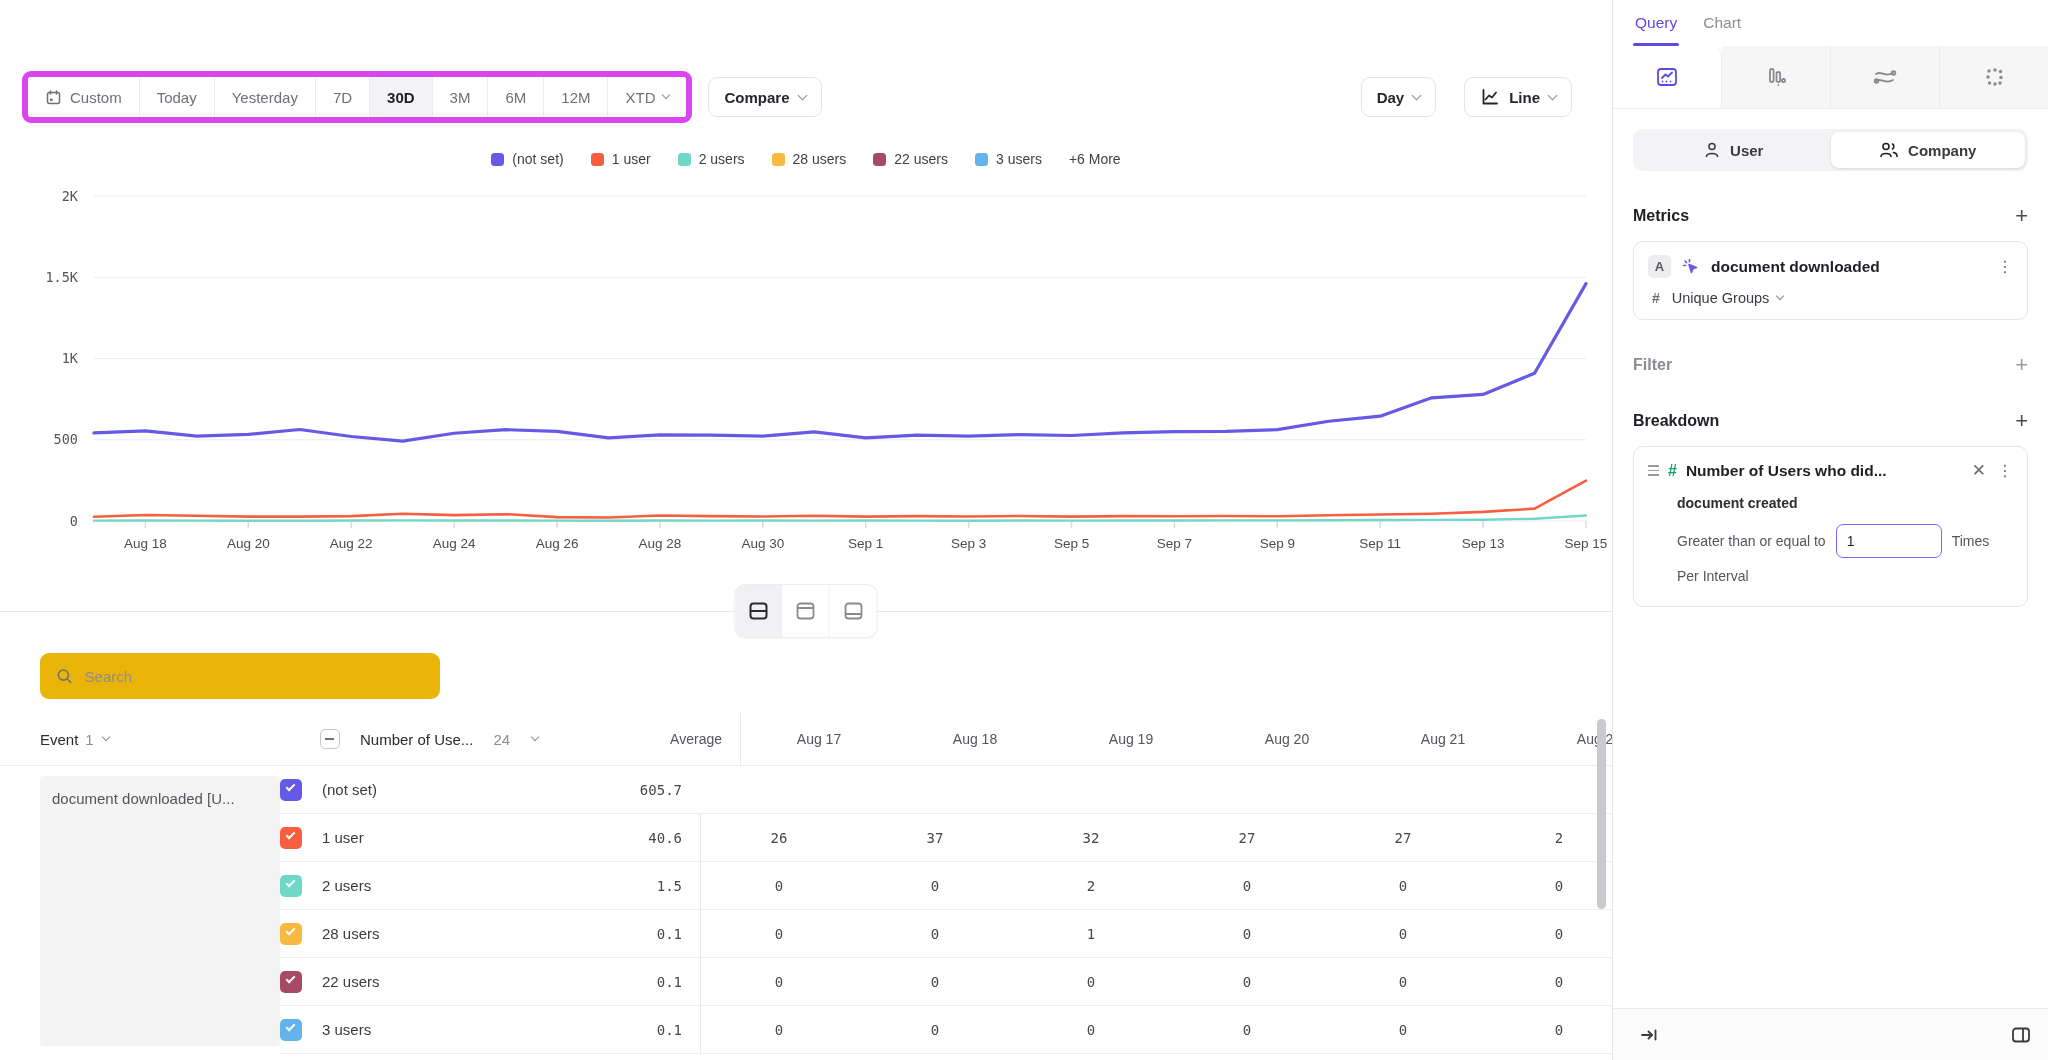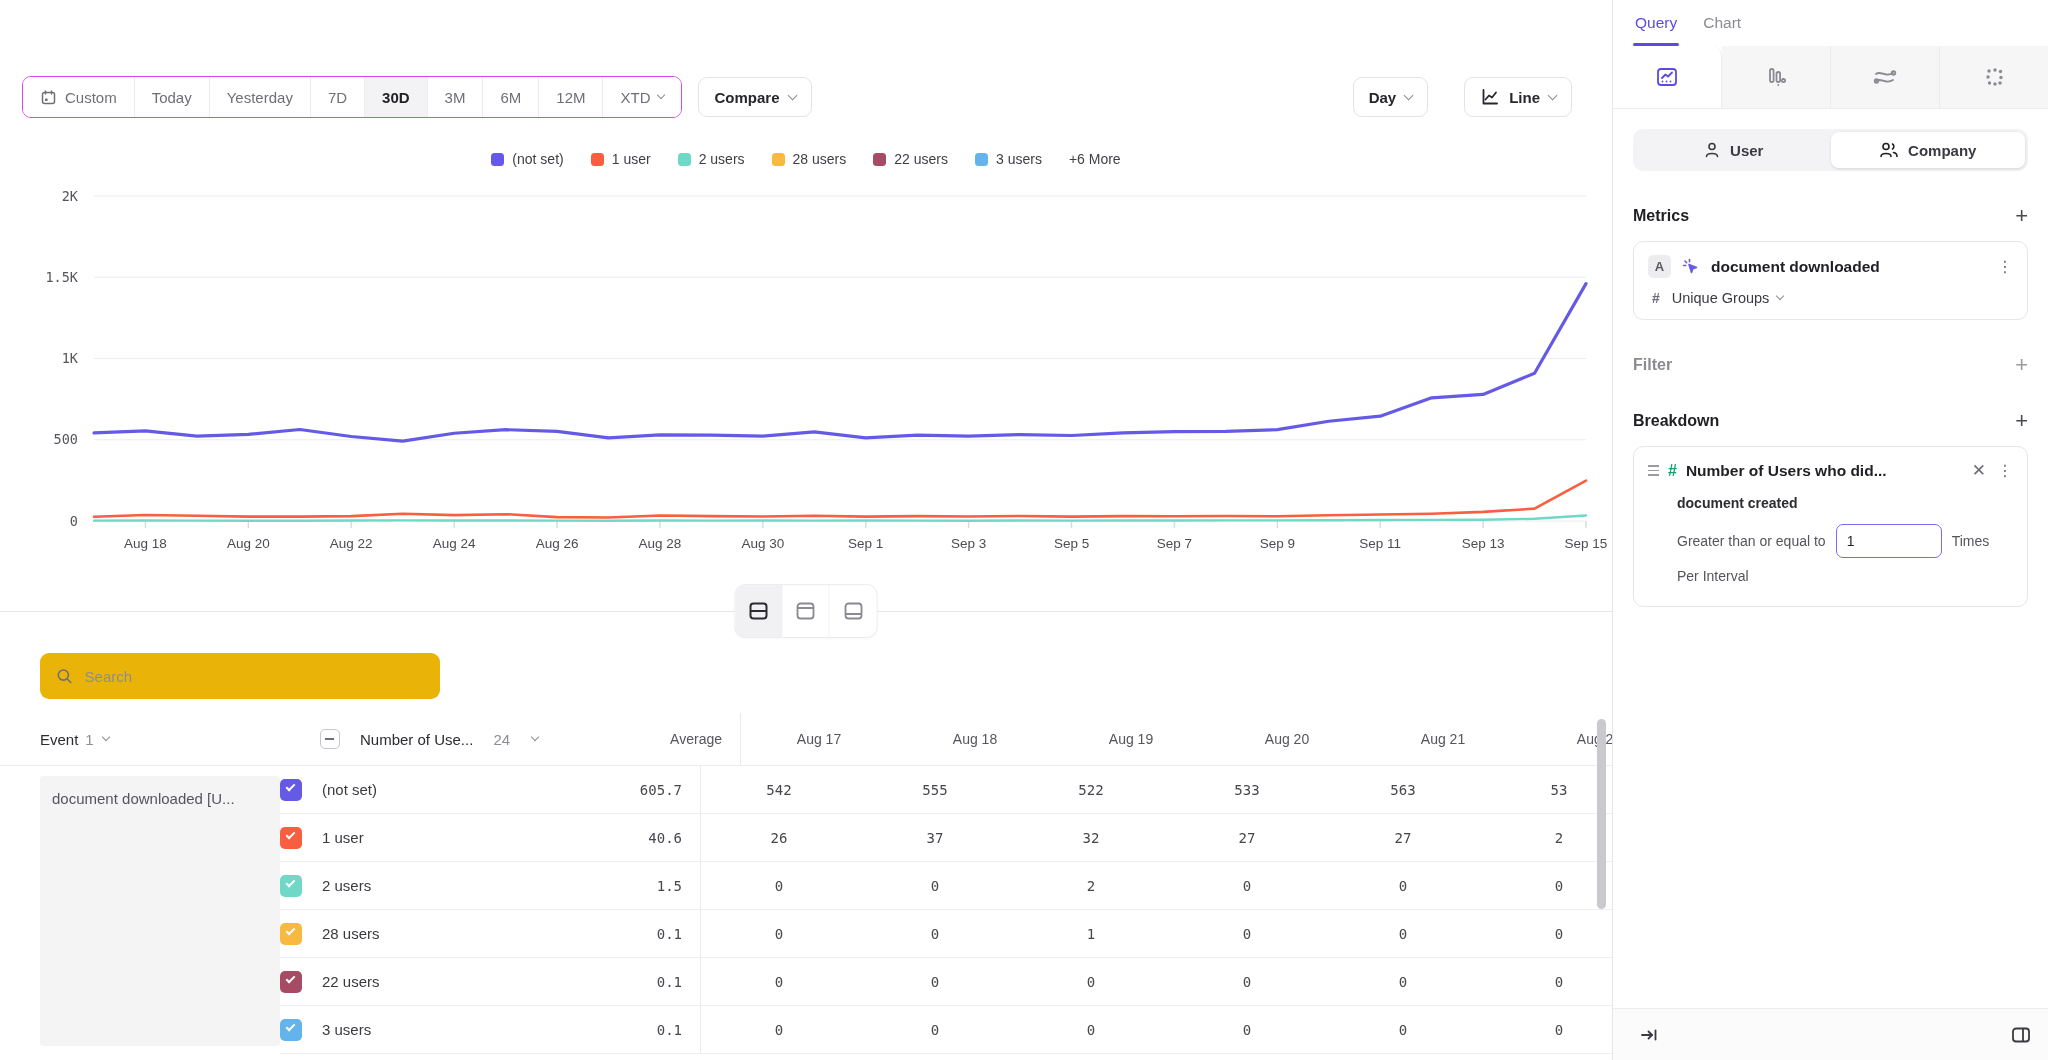--- a/index.html
+++ b/index.html
@@ -2,21 +2,21 @@
 <html><head>
 <meta charset="utf-8">
 <style>
   * { margin:0; padding:0; box-sizing:border-box; }
   body { width:2048px; height:1060px; background:#fff; font-family:"Liberation Sans", sans-serif; color:#2b2b30; overflow:hidden; }
   .app { display:flex; width:2048px; height:1060px; }
   .main { width:1612px; position:relative; }
 
   
   .toolbar { display:flex; align-items:center; padding:0 22px; margin-top:76px; height:42px; }
-  .range-group { display:flex; border:1px solid #d946ef; border-radius:9px; overflow:hidden; background:#fff;justify-content:center; }
+  .range-group { display:flex; border:6px solid #d946ef; border-radius:9px; overflow:hidden; background:#fff;justify-content:center; }
   .range-btn { display:flex; align-items:center; gap:8px; padding:0 17px; height:40px; background:#fff; border:none; border-right:1px solid #ececef; font-family:"Liberation Sans",sans-serif; font-size:15px; color:#6f6f77; cursor:pointer; white-space:nowrap; }
   .range-btn:last-child { border-right:none; }
   .range-btn.active { background:#f3f3f5; color:#1f1f24; font-weight:700; }
   .btn { display:inline-flex; align-items:center; gap:9px; height:40px; padding:0 15px; border:1px solid #e4e4e8; border-radius:9px; background:#fff; font-family:"Liberation Sans",sans-serif; font-size:15px; color:#26262b; font-weight:600; cursor:pointer; white-space:nowrap; }
   .compare-btn { margin-left:16px; }
   .toolbar-spacer { flex:1; }
   .chev { display:inline-block; width:7px; height:7px; border-right:1.7px solid currentColor; border-bottom:1.7px solid currentColor; transform:rotate(45deg); margin-top:-4px; }
   .chev.small { width:6px; height:6px; }
   .muted-chev { color:#8c8c93; }
 
@@ -164,21 +164,21 @@
           <button class="range-btn">
             <span>XTD</span>
             <span class="chev small muted-chev"></span>
           </button>
         </div>
       <button class="btn compare-btn">
         <span>Compare</span>
         <span class="chev muted-chev"></span>
       </button>
       <div class="toolbar-spacer"></div>
-      <button class="btn" style="margin-right:36px;">
+      <button class="btn" style="margin-right:28px;">
         <span>Day</span>
         <span class="chev muted-chev"></span>
       </button>
       <button class="btn" style="margin-right:18px;">
         <svg class="ic" width="20" height="20" viewBox="0 0 20 20" fill="none" stroke="#26262b" stroke-width="1.8" stroke-linecap="round" stroke-linejoin="round">
           <path d="M3.5 3 v13.5 h13.5"></path>
             <polyline points="5.5,12.5 9,8.5 12,10.5 16,5.5"></polyline>
         </svg>
         <span>Line</span>
         <span class="chev muted-chev"></span>
@@ -325,28 +325,20 @@
         </div>
         <div class="rows-col" id="rowsCol">
             <div class="t-row">
               <div class="col-series">
                 <span class="cbox" style="background:#655ae6">
                   <span class="tick"></span>
                 </span>
                 <span class="row-label">(not set)</span>
               </div>
               <div class="col-avg">605.7</div>
-              <div class="cols-dates">
-                <div class="date-cell">542</div>
-                <div class="date-cell">555</div>
-                <div class="date-cell">522</div>
-                <div class="date-cell">533</div>
-                <div class="date-cell">563</div>
-                <div class="date-cell">53</div>
-              </div>
             </div>
             <div class="t-row">
               <div class="col-series">
                 <span class="cbox" style="background:#f85e3f">
                   <span class="tick"></span>
                 </span>
                 <span class="row-label">1 user</span>
               </div>
               <div class="col-avg">40.6</div>
               <div class="cols-dates">

